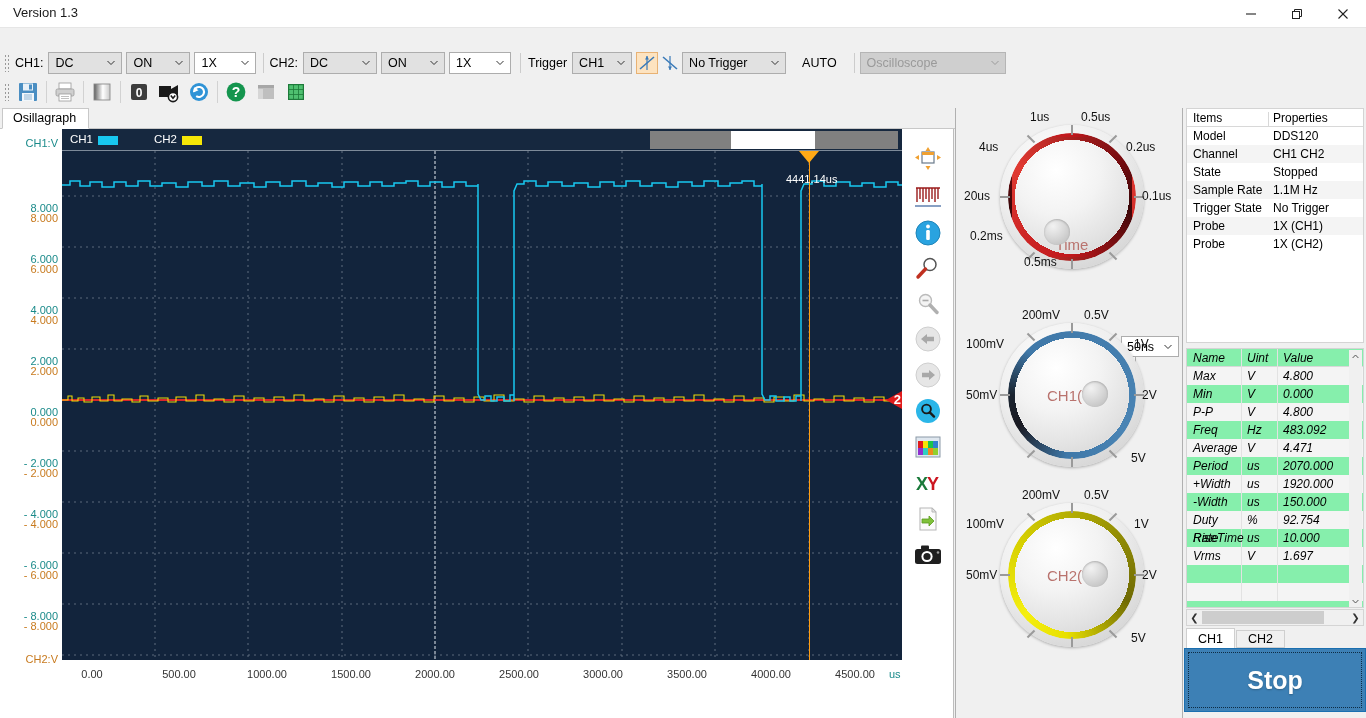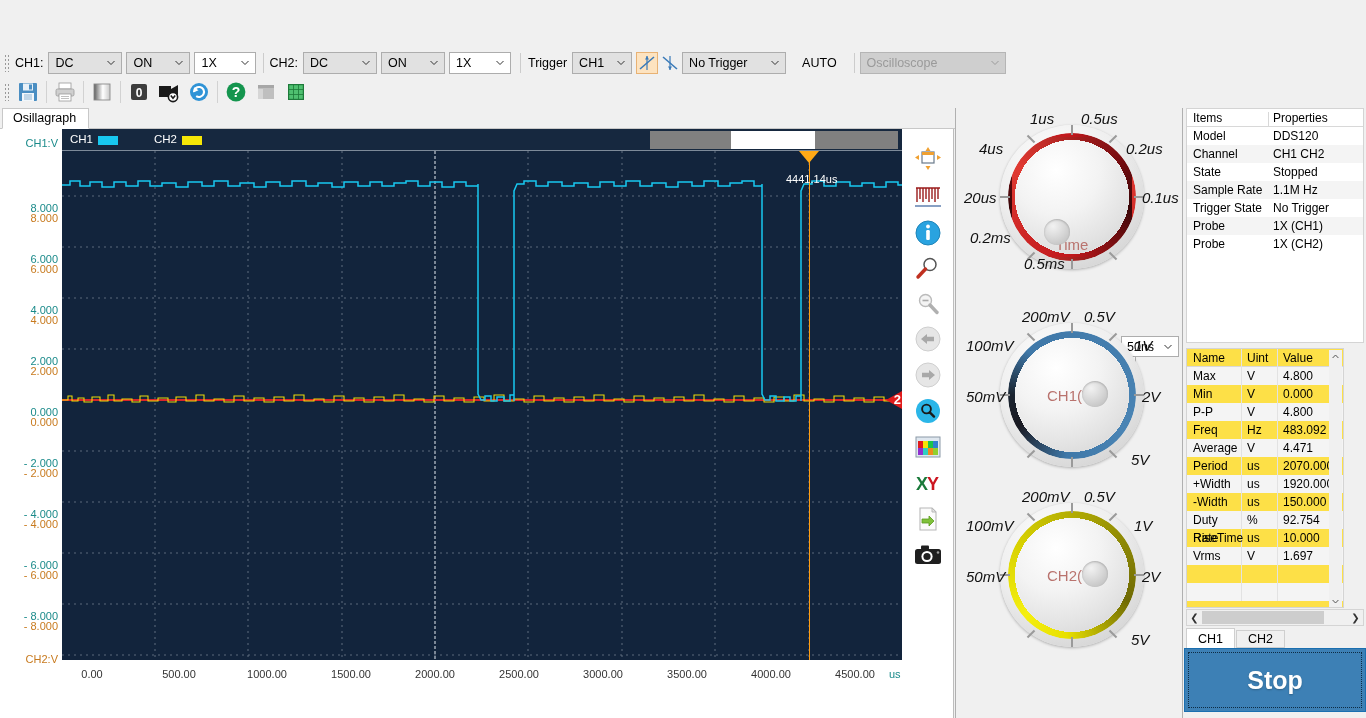--- a/index.html
+++ b/index.html
@@ -152,42 +152,42 @@
     background: radial-gradient(circle at 36% 26%, #ffffff 0%, #f3f3f3 40%, #e2e2e2 72%, #d0d0d0 100%);
     display: flex; align-items: center; justify-content: center;
   }
   .knob-label { font-size: 15px; color: #b9736e; }
   .knob-dot {
     position: absolute; border-radius: 50%;
     background: radial-gradient(circle at 35% 28%, #f2f2f2 0%, #d9d9d9 45%, #b8b8b8 100%);
     box-shadow: inset 0 1px 2px rgba(0,0,0,0.22);
   }
   .ktick { position: absolute; background: #9a9a9a; }
-  .klbl { position: absolute; font-size: 15px; color: #111; white-space: nowrap; font-style: italic; }
+  .klbl { position: absolute; font-size: 12px; color: #111; white-space: nowrap; }
 
   
   .rightpanel {
     position: absolute; left: 1184px; top: 108px; width: 182px; height: 610px;
     background: #f0f0f0;
   }
   .proptable {
     position: absolute; left: 2px; top: 0px; width: 178px; height: 235px;
     background: #ffffff; border: 1px solid #d4d4d4; overflow: hidden;
   }
   .prow { display: flex; height: 18px; align-items: center; font-size: 12px; color: #000; }
   .prow.alt { background: #f4f4f4; }
   .prow .k { width: 82px; padding-left: 6px; }
   .prow .v { padding-left: 4px; }
   .phead { border-bottom: 1px solid #d8d8d8; }
   .phead .k { position: relative; }
   .phead .k:after { content: ""; position: absolute; right: 0; top: 1px; width: 1px; height: 15px; background: #d8d8d8; }
 
   .meastable {
-    position: absolute; left: 2px; top: 240px; width: 158px; height: 260px;
-    background: #fde047; border: 1px solid #d4d4d4; overflow: hidden;
+    position: absolute; left: 2px; top: 240px; width: 178px; height: 260px;
+    background: #86efac; border: 1px solid #d4d4d4; overflow: hidden; font-style: italic;
   }
   .mrow { display: flex; height: 18px; align-items: center; font-size: 12px; color: #000; }
   .mrow.alt { background: #f4f4f4; }
   .mrow .n { width: 55px; padding-left: 6px; border-right: 1px solid #e2e2e2; height: 18px; line-height: 18px; }
   .mrow .u { width: 36px; padding-left: 5px; border-right: 1px solid #e2e2e2; height: 18px; line-height: 18px; }
   .mrow .val { padding-left: 5px; }
   .mhead { border-bottom: 1px solid #d8d8d8; }
   .vsb {
     position: absolute; right: 1px; top: 1px; width: 13px; height: 258px; background: #f0f0f0;
   }
@@ -218,20 +218,42 @@
   .stopbtn:after {
     content: ""; position: absolute; left: 3px; top: 3px; right: 3px; bottom: 3px;
     border: 1px dotted #0e2c44;
   }
 </style>
 </head>
 <body>
 
 <div id="app">
 
+  <div class="titlebar">
+    <div class="title-text">Version 1.3</div>
+    <div class="win-btns">
+      <div class="win-btn">
+        <svg width="12" height="12" viewBox="0 0 12 12">
+            <line x1="1" y1="6" x2="11" y2="6" stroke="#222" stroke-width="1.1"></line>
+          </svg>
+      </div>
+      <div class="win-btn">
+        <svg width="12" height="12" viewBox="0 0 12 12">
+          <rect x="1.5" y="3.5" width="7" height="7" fill="none" stroke="#222" stroke-width="1"></rect>
+          <polyline points="3.5,3.5 3.5,1.5 10.5,1.5 10.5,8.5 8.5,8.5" fill="none" stroke="#222" stroke-width="1"></polyline>
+        </svg>
+      </div>
+      <div class="win-btn">
+        <svg width="12" height="12" viewBox="0 0 12 12">
+          <line x1="1.5" y1="1.5" x2="10.5" y2="10.5" stroke="#222" stroke-width="1.1"></line>
+          <line x1="10.5" y1="1.5" x2="1.5" y2="10.5" stroke="#222" stroke-width="1.1"></line>
+        </svg>
+      </div>
+    </div>
+  </div>
 
 
   <div class="ctrlbar">
     <div class="grip"></div>
     <div class="lbl">CH1:</div>
 
     <div class="sel" style="width:74px">
       <span>DC</span>
       <svg class="arw" viewBox="0 0 8 5">
           <polyline points="0.5,0.5 4,4 7.5,0.5" fill="none" stroke="#333" stroke-width="1"></polyline>

